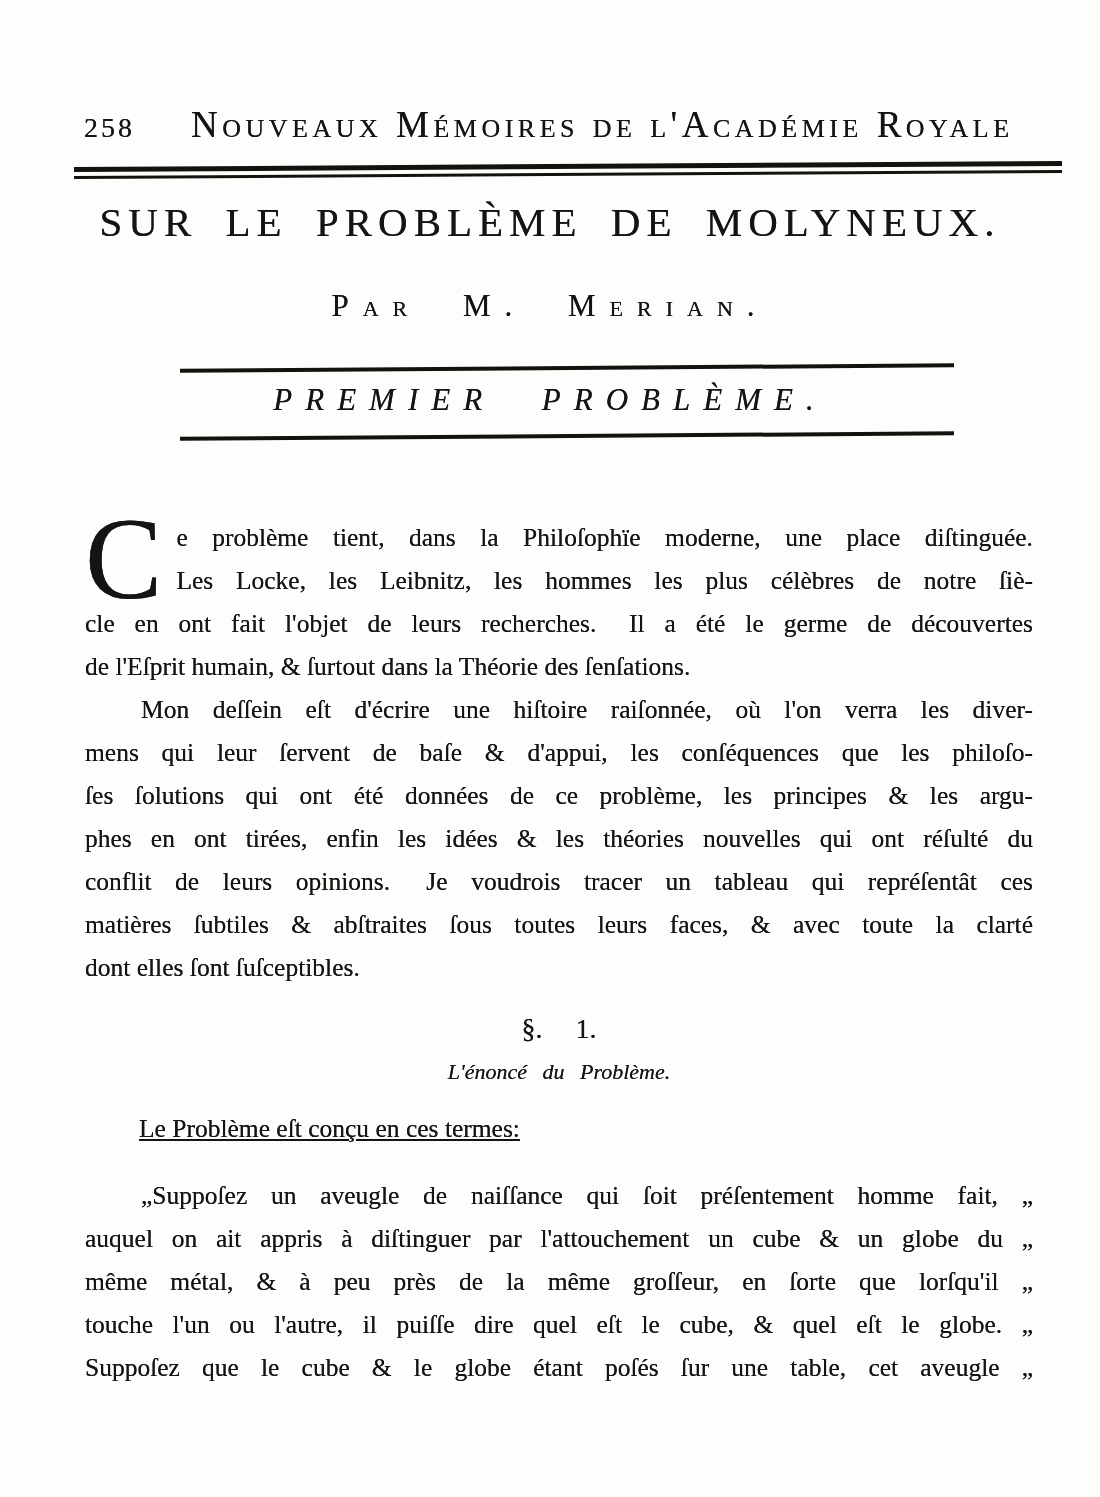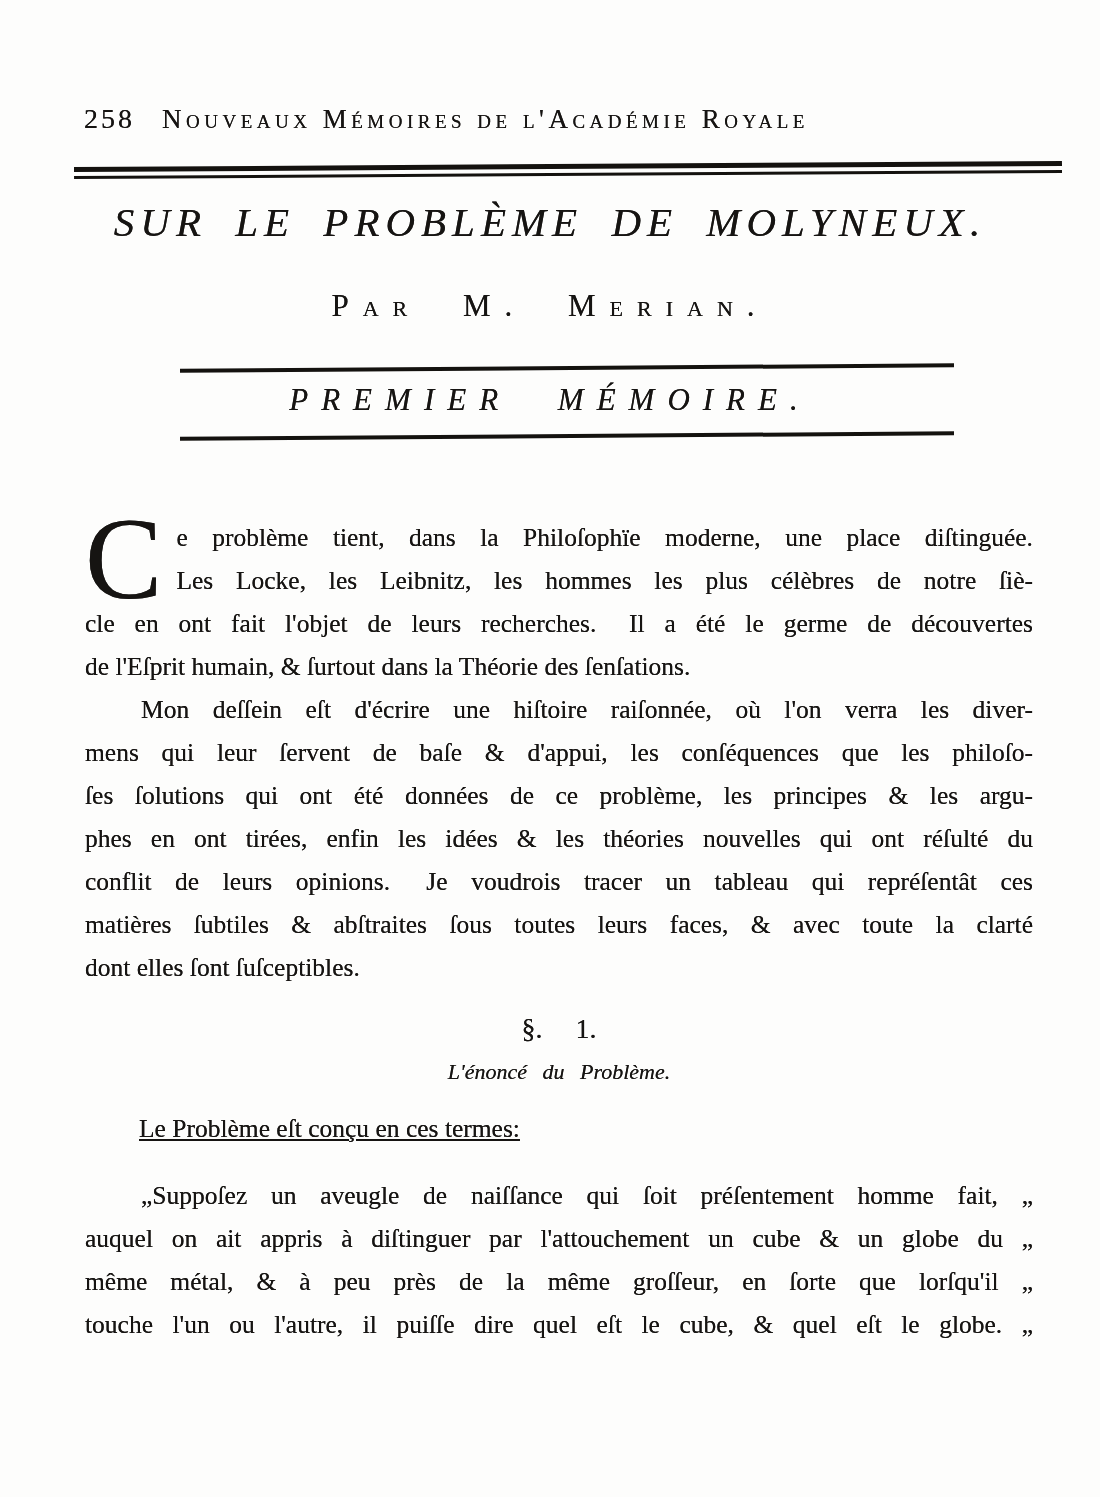--- a/index.html
+++ b/index.html
@@ -26,44 +26,43 @@
     left: 84px;
     right: 72px;
     display: flex;
     align-items: baseline;
   }
   .page-number {
     font-size: 28px;
     letter-spacing: 3px;
   }
   .running-title {
-    margin-left: 27px;
+    margin-left: 56px;
     font-variant: small-caps;
-    font-size: 27px;
+    font-size: 37px;
     letter-spacing: 4.5px;
     white-space: nowrap;
   }
   .header-rule {
     position: absolute;
     top: 164px;
     left: 74px;
     width: 988px;
     transform: rotate(-0.35deg);
   }
   .header-rule .thick { height: 5px; background: #14120f; }
   .header-rule .gap   { height: 4px; }
   .header-rule .thin  { height: 2.5px; background: #14120f; }
 
   
   .article-title {
     position: absolute;
     top: 198px;
     left: 0; right: 0;
     text-align: center;
-    font-style: italic;
     font-size: 41px;
     letter-spacing: 6px;
     word-spacing: 12px;
     white-space: nowrap;
   }
   .byline {
     position: absolute;
     top: 288px;
     left: 0; right: 0;
     text-align: center;
@@ -157,21 +156,21 @@
     <div class="thick"></div>
     <div class="gap"></div>
     <div class="thin"></div>
   </div>
 
   <div class="article-title ink">SUR LE PROBLÈME DE MOLYNEUX.</div>
 
   <div class="byline ink">Par M. Merian.</div>
 
   <div class="rule-a"></div>
-  <div class="memoir-title ink">PREMIER MÉMOIRE.</div>
+  <div class="memoir-title ink">PREMIER PROBLÈME.</div>
   <div class="rule-b"></div>
 
   <div class="body-col ink">
 
     <div class="para1">
       <span class="drop-cap">C</span>
       <div class="line">e problème tient, dans la Philoſophïe moderne, une place diſtinguée.</div>
       <div class="line">Les Locke, les Leibnitz, les hommes les plus célèbres de notre ſiè-</div>
       <div class="line">cle en ont fait l'objet de leurs recherches.  Il a été le germe de découvertes</div>
       <div class="line last">de l'Eſprit humain, &amp; ſurtout dans la Théorie des ſenſations.</div>
@@ -189,16 +188,17 @@
 
     <div class="section-number">§. 1.</div>
     <div class="section-title">L'énoncé du Problème.</div>
     <div class="section-intro">Le Problème eſt conçu en ces termes:</div>
 
     <div class="quote-block">
       <div class="line indent">„Suppoſez un aveugle de naiſſance qui ſoit préſentement homme fait, „</div>
       <div class="line">auquel on ait appris à diſtinguer par l'attouchement un cube &amp; un globe du „</div>
       <div class="line">même métal, &amp; à peu près de la même groſſeur, en ſorte que lorſqu'il „</div>
       <div class="line">touche l'un ou l'autre, il puiſſe dire quel eſt le cube, &amp; quel eſt le globe. „</div>
+      <div class="line">Suppoſez que le cube &amp; le globe étant poſés ſur une table, cet aveugle „</div>
     </div>
 
   </div>
 </div>
 
 </body></html>

